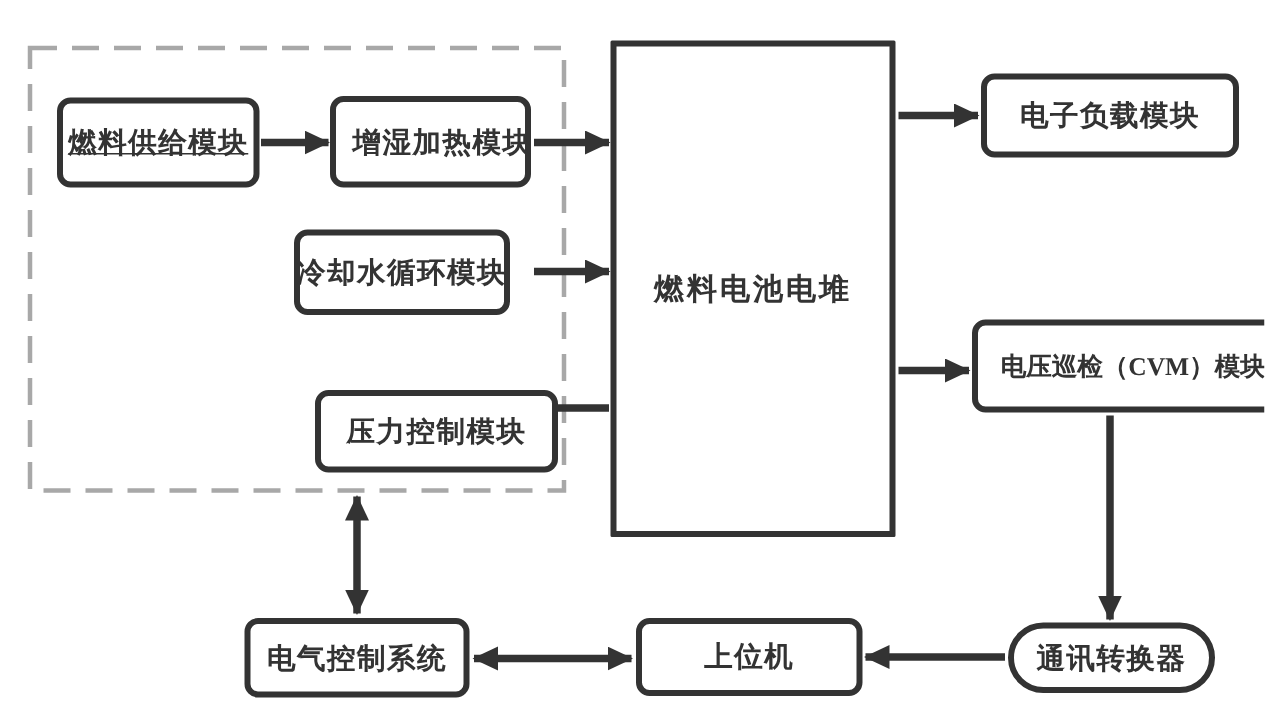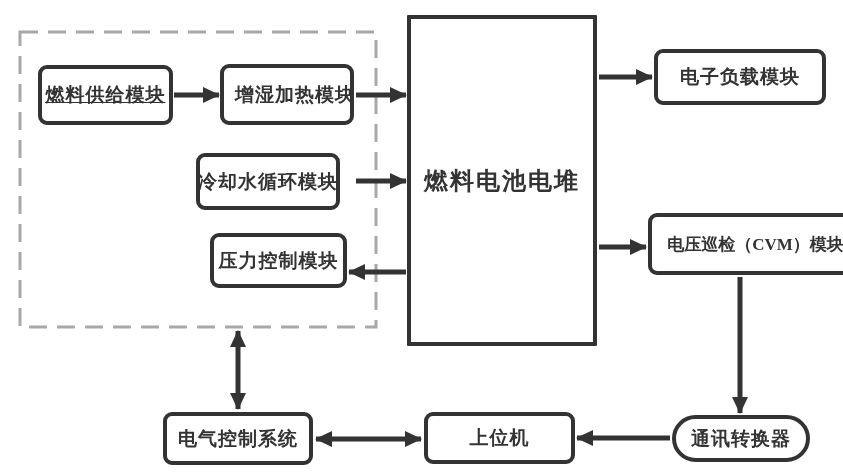--- a/index.html
+++ b/index.html
@@ -26,22 +26,23 @@
     justify-content: center;
     color: #333333;
     font-weight: bold;
     font-size: 19px;
     letter-spacing: 1px;
     text-align: center;
     white-space: nowrap;
   }
   .node.stack {
     border-radius: 1px;
-    font-size: 24px;
+    font-size: 20px;
     letter-spacing: 2px;
+    margin-top: 12px;
   }
   .node.pill { border-radius: 24px; font-family: Liberation Serif, serif; }
   .node.small { font-size: 17px; letter-spacing: 0; }
 </style>
 </head>
 <body>
 
 <div class="canvas">
 
   <svg class="layer" width="843" height="475" viewBox="0 0 843 475">
@@ -73,21 +74,21 @@
   </div>
 
   <div class="node" style="left:220px; top:64px; width:134px; height:61px;padding-left:16px;">
     <span>增湿加热模块</span>
   </div>
 
   <div class="node" style="left:196px; top:153px; width:144px; height:57px;">
     <span>冷却水循环模块</span>
   </div>
 
-  <div class="node" style="left:210px; top:233px; width:137px; height:55px;">
+  <div class="node" style="left:210px; top:260px; width:162px; height:55px;">
     <span>压力控制模块</span>
   </div>
 
   <div class="node stack" style="left:407px; top:15px; width:190px; height:331px;">
     <span>燃料电池电堆</span>
   </div>
 
   <div class="node" style="left:654px; top:49px; width:172px; height:56px;align-items:center;">
     <span>电子负载模块</span>
   </div>

